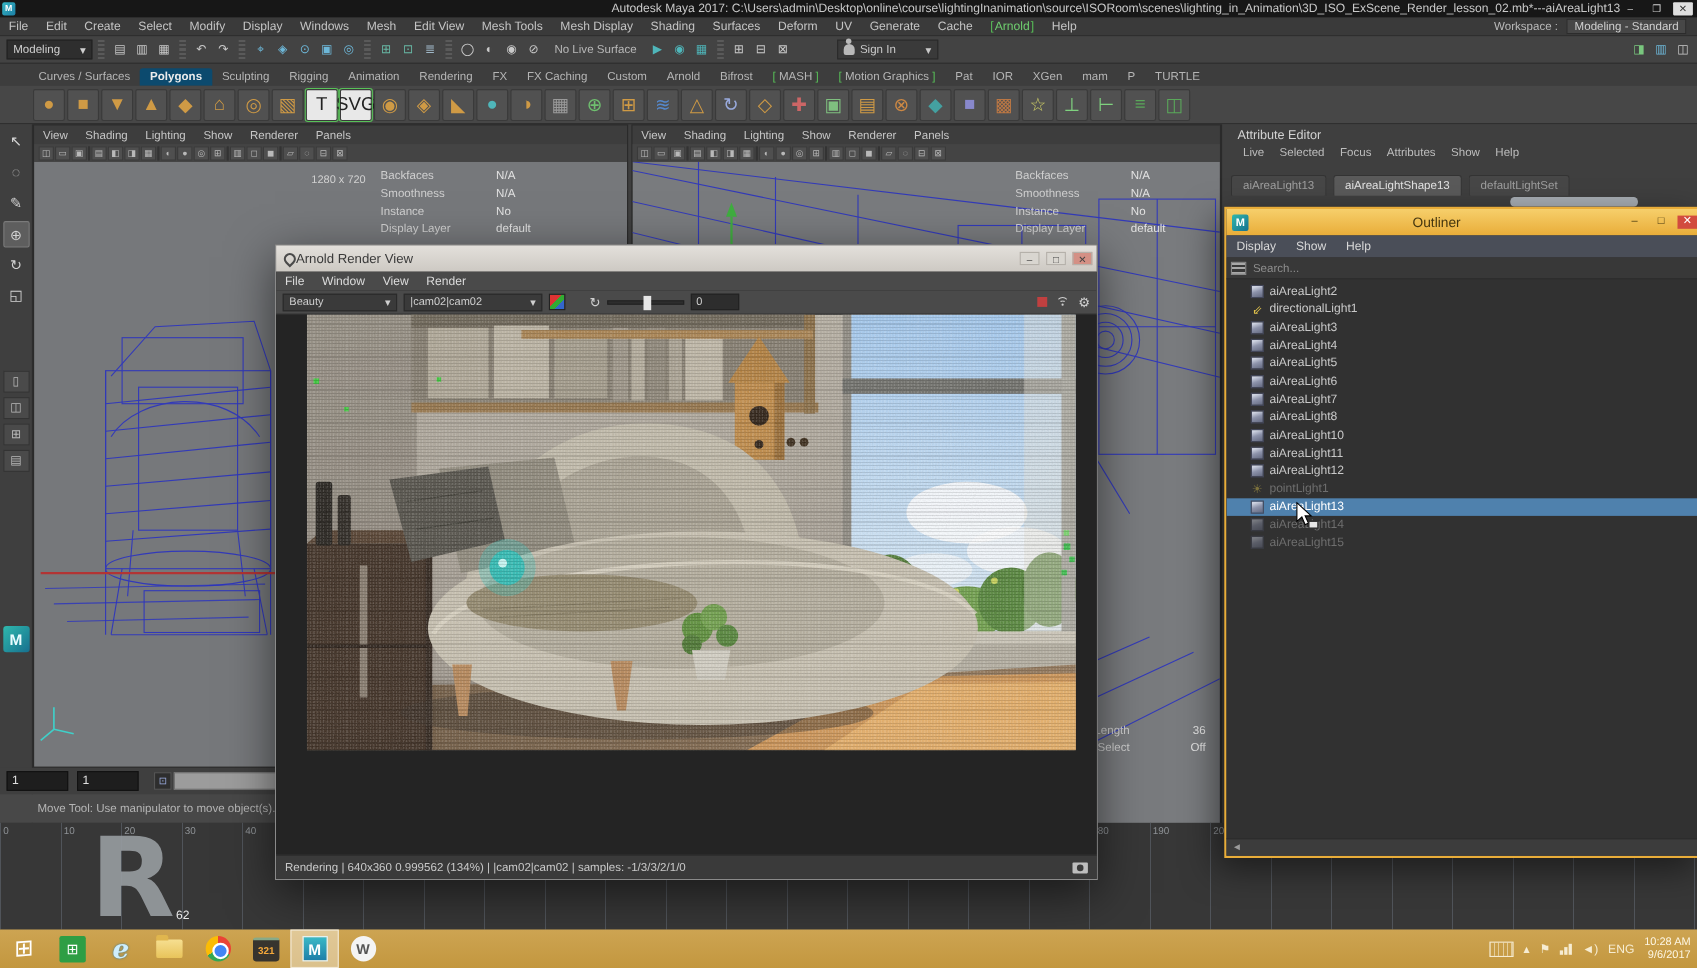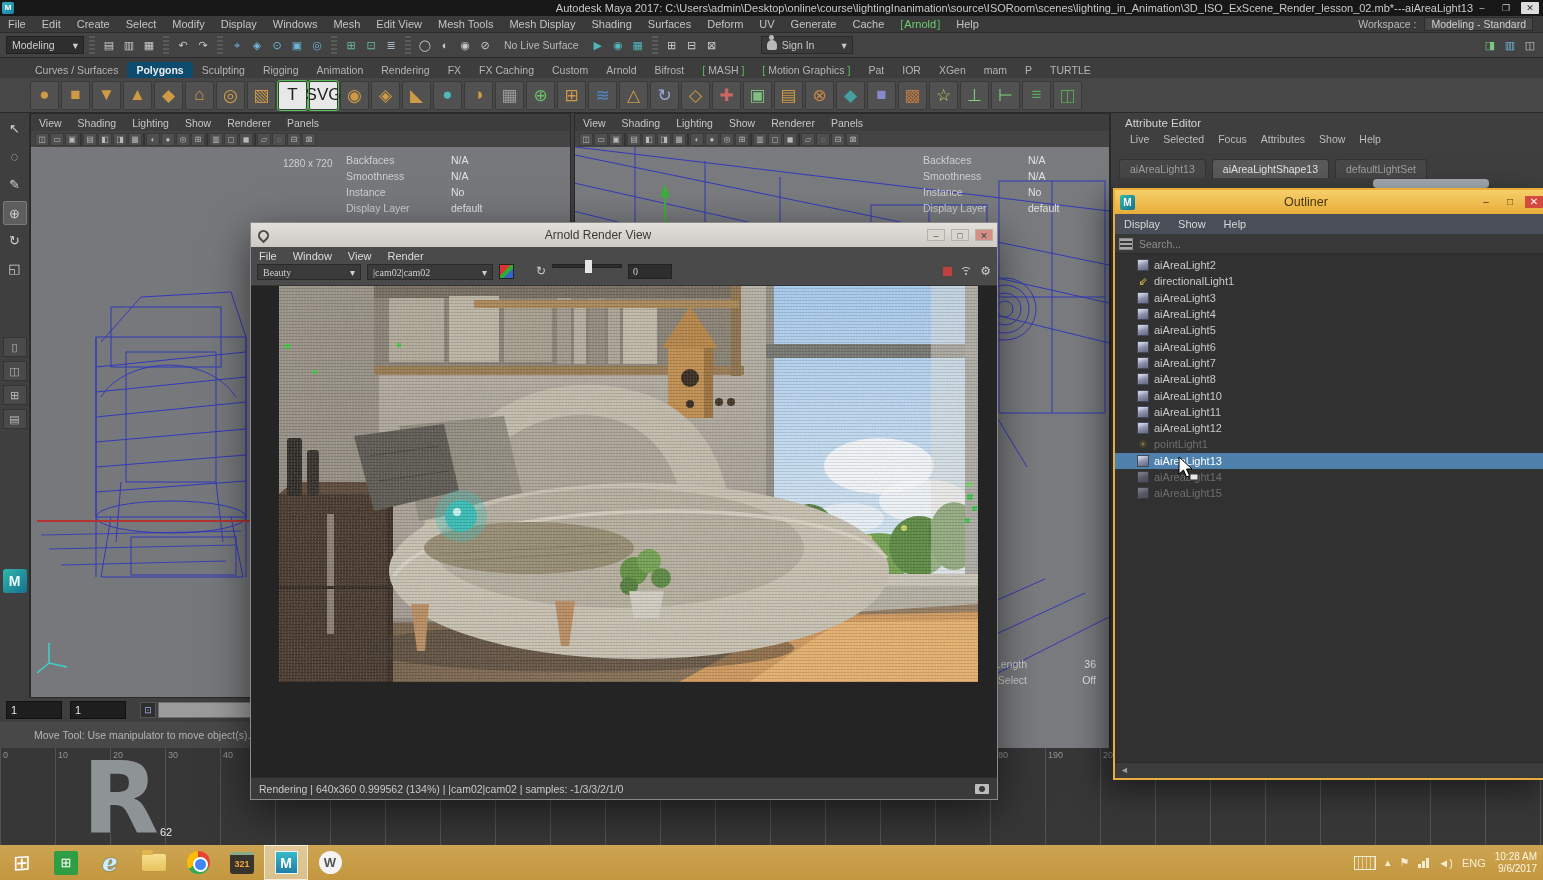--- a/index.html
+++ b/index.html
@@ -107,27 +107,27 @@
   #tray { margin-left:auto; display:flex; align-items:center; gap:9px; padding-right:6px; color:#f6ecd2; }
   #tray .kbd { width:22px; height:14px; border:1px solid #f6ecd2; background:repeating-linear-gradient(90deg,transparent 0 3px,rgba(246,236,210,.6) 3px 4px); }
   #tray .tray-glyph { font-size:11px; }
   #tray .net { display:flex; align-items:flex-end; gap:1px; }
   .net i { width:3px; background:#f6ecd2; display:block; }
   #clock { text-align:right; font-size:10px; line-height:12px; color:#fdf6e3; }
 
   
   #rv { left:250px; top:222px; width:748px; height:578px; background:#262626; border:1px solid #8a8a8a; box-shadow:0 12px 40px rgba(0,0,0,.55); z-index:20; }
   #rv-titlebar { position:absolute; left:0; top:0; right:0; height:24px; background:linear-gradient(#e3e0db,#cdc9c3); display:flex; align-items:center; color:#3a3a3a; font-size:12px; }
-  #rv-title { flex:1; text-align:center; }
+  #rv-title { flex:1; }
   .arnold-drop { width:11px; height:11px; margin-left:7px; border:2px solid #4a4a4a; border-radius:50% 50% 50% 0; transform:rotate(-45deg); }
   #rv-titlebar .win-btn { color:#444; border:1px solid #b5b1aa; background:#d9d6d0; }
   #rv-titlebar .win-btn.rv-close { background:#d49085; }
   #rv-menubar { position:absolute; left:0; top:24px; right:0; height:17px; background:#4a4a4a; display:flex; align-items:center; font-size:11px; color:#dcdcdc; }
   #rv-menubar .mi { padding:0 8px; }
-  #rv-toolbar { position:absolute; left:0; top:41px; right:0; height:22px; background:#4a4a4a; border-bottom:1px solid #333; display:flex; align-items:flex-start; gap:6px; padding:0 6px;font-family:Liberation Serif, serif; }
+  #rv-toolbar { position:absolute; left:0; top:41px; right:0; height:22px; background:#4a4a4a; border-bottom:1px solid #333; display:flex; align-items:center; gap:6px; padding:0 6px; }
   .rv-dd { height:16px; background:#3a3a3a; border:1px solid #2a2a2a; color:#cfcfcf; font-size:10px; display:flex; align-items:center; justify-content:space-between; padding:0 5px; }
   .rv-swatch { width:15px; height:15px; background:linear-gradient(135deg,#d33 0 40%,#3a3 40% 65%,#36c 65%); border:1px solid #222; }
   .rv-gear { color:#cfcfcf; font-size:12px; }
   .rv-slider { width:70px; height:4px; background:#2d2d2d; border:1px solid #222; position:relative; }
   .rv-slider i { position:absolute; left:32px; top:-5px; width:7px; height:13px; background:#e6e6e6; }
   .rv-num { width:44px; height:15px; background:#2d2d2d; border:1px solid #222; color:#cfcfcf; font-size:10px; line-height:14px; padding-left:4px; }
   #rv-tool-right { margin-left:auto; display:flex; align-items:center; gap:7px; }
   .rv-stop { width:9px; height:9px; background:#c04040; }
   .rv-wifi { position:relative; width:14px; height:12px; }
   .rv-wifi i { position:absolute; border:1.5px solid #cfcfcf; border-radius:50%; border-color:#cfcfcf transparent transparent transparent; }

